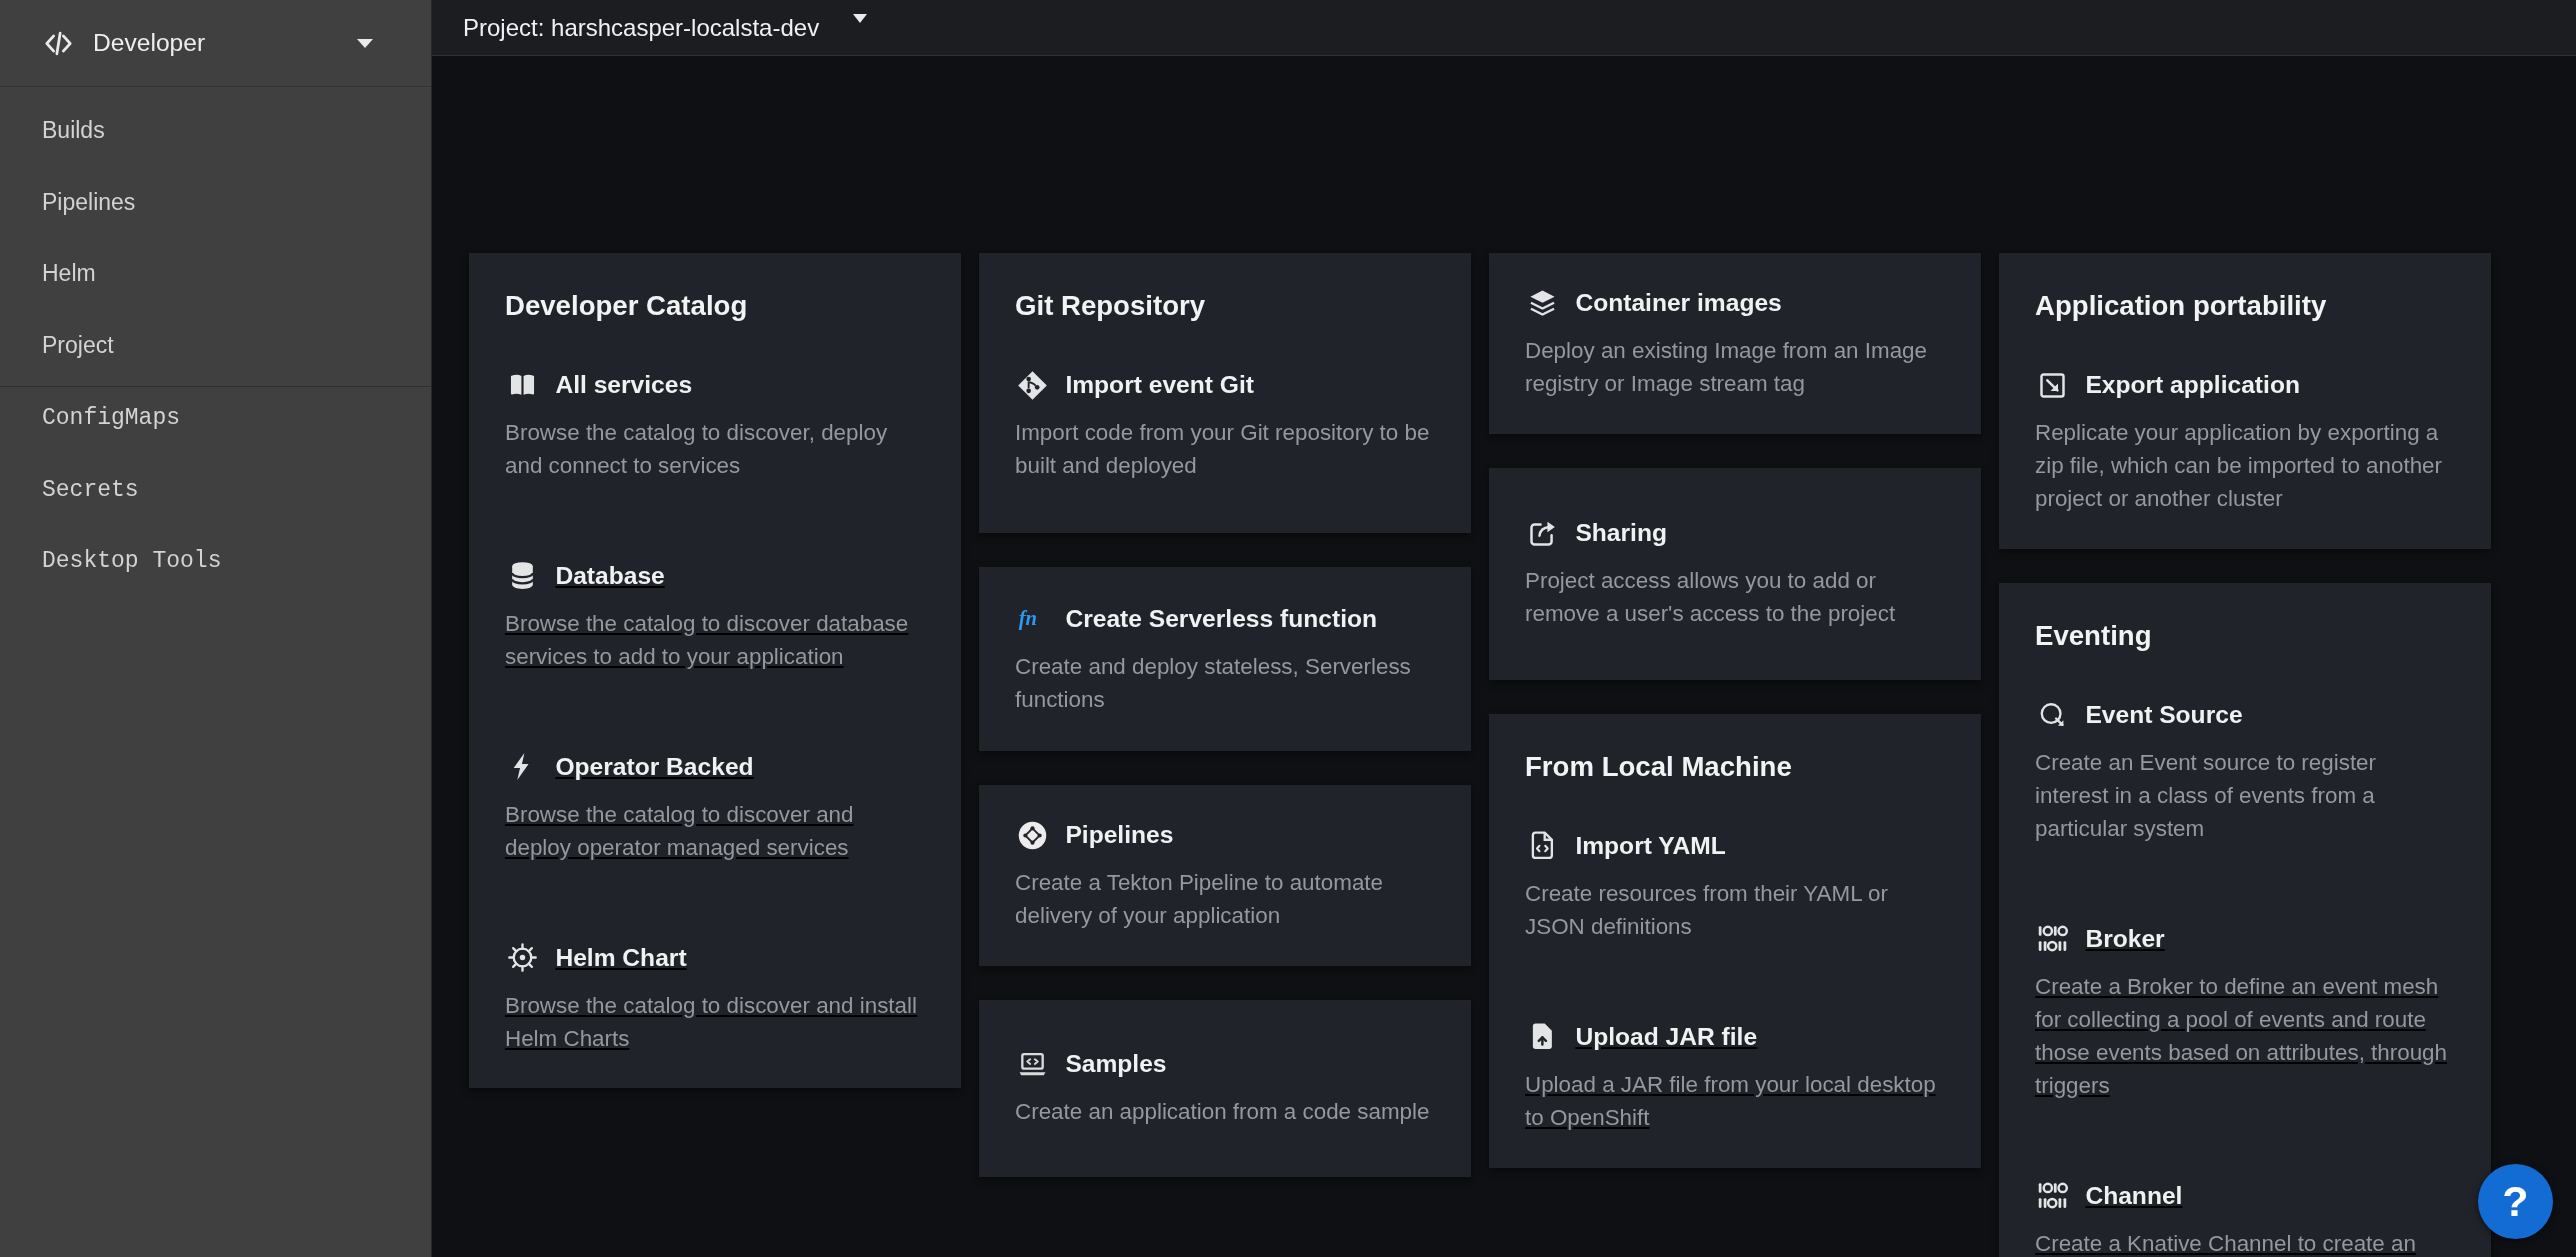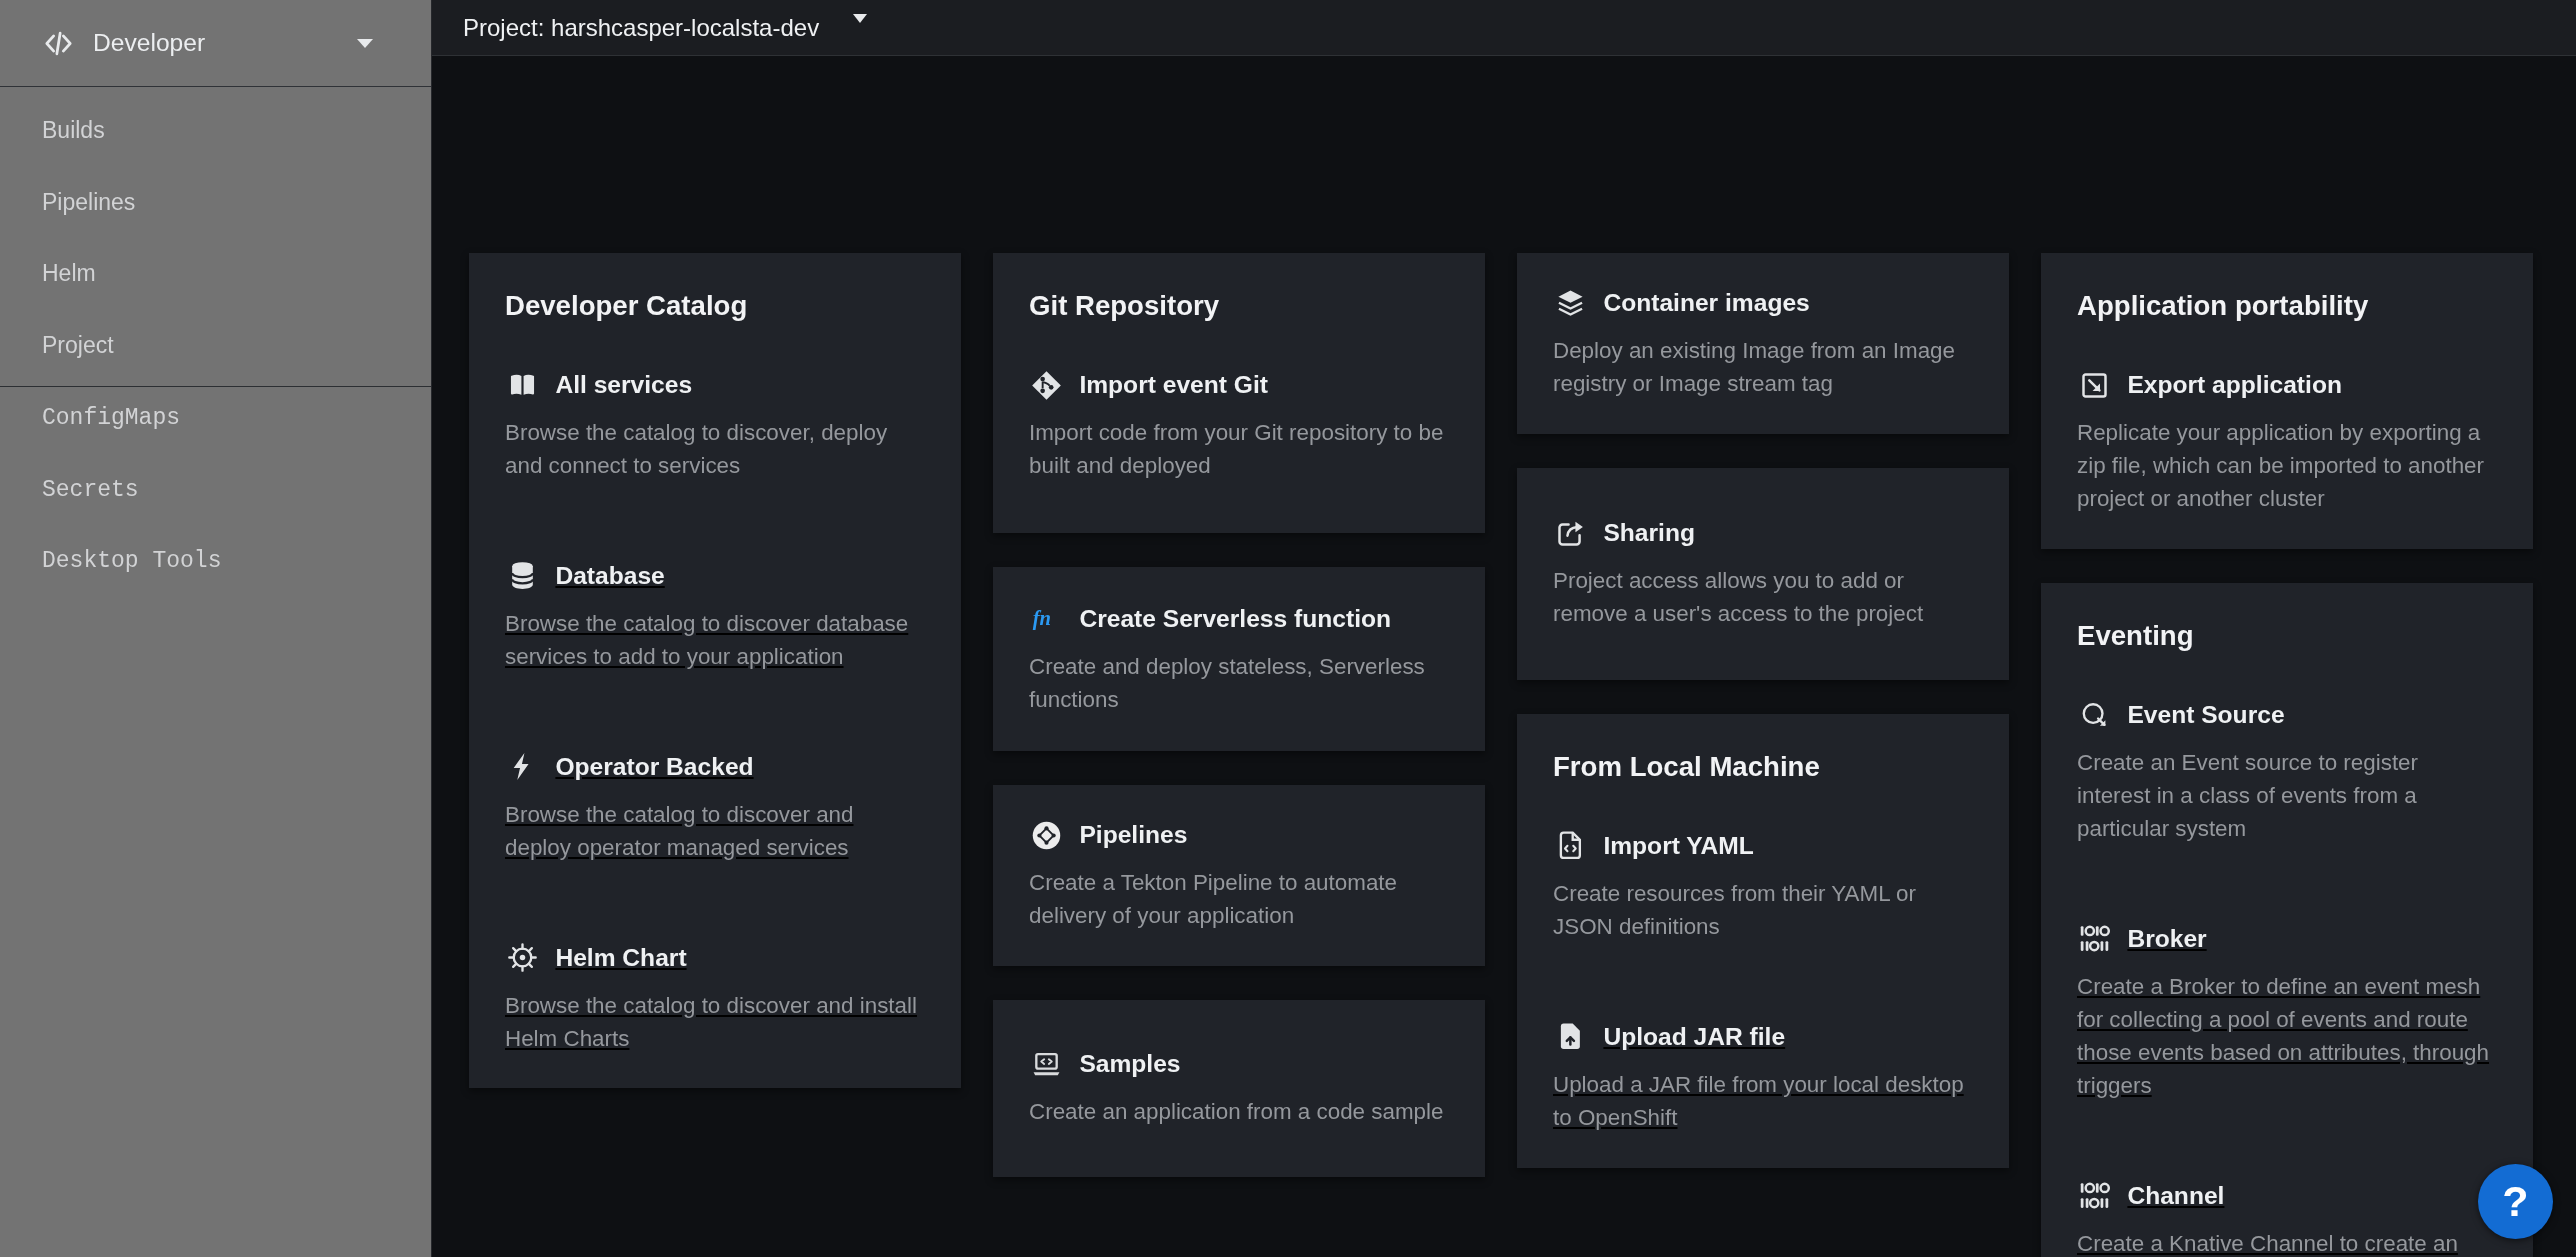--- a/index.html
+++ b/index.html
@@ -2,21 +2,21 @@
 <html style="--toggle-on: #2f9df5; --nav-selected: #73bcf7; --help-button: #136cd3;font-size:12px"><head>
 <meta charset="utf-8">
 <style>
   * { margin:0; padding:0; box-sizing:border-box; }
   html,body { width:2576px; height:1257px; overflow:hidden; background:#0e1013;
               font-family:"Liberation Sans", sans-serif; }
   .app { position:relative; width:2576px; height:1257px; }
 
   
   .sidebar { position:absolute; left:0; top:0; bottom:0; width:432px;
-             background:#737373; border-right:0.7px solid #26282c; z-index:3; }
+             background:#404040; border-right:0.7px solid #26282c; z-index:3; }
   .perspective { height:87px; display:flex; align-items:center;
                  padding:0 58px 0 42px; border-bottom:0.7px solid #2f3237; cursor:pointer; }
   .picon { width:33px; height:33px; display:flex; align-items:center; }
   .picon svg { width:33px; height:33px; }
   .plabel { font-size:24.6px; color:#eceef0; margin-left:18px; }
   .caret { margin-left:auto; width:0; height:0; border-left:8.2px solid transparent;
            border-right:8.2px solid transparent; border-top:9.7px solid #e8eaec; }
   #nav { padding-top:13.4px; }
   .nav-group + .nav-group { border-top:0.7px solid #2c2f33; margin-top:0; padding-top:1px;font-family:Liberation Mono, monospace; }
   .nav-item { height:61px; margin-bottom:10.4px; display:flex; align-items:center;
@@ -43,21 +43,21 @@
   .details-toggle { position:absolute; right:37px; top:100px; display:flex;
                     align-items:center; gap:21px; }
   .switch { width:63px; height:33px; border-radius:16.4px; background:var(--toggle-on,#2f9df5);
             position:relative; display:inline-block; cursor:pointer; }
   .switch::after { content:""; position:absolute; top:3.7px; right:3.7px; width:25px; height:25px;
                    border-radius:50%; background:#15181c; }
   .toggle-label { font-size:22.4px; color:#e2e4e6; }
 
   
   .content { position:absolute; left:432px; right:0; top:218px; bottom:0; background:#0e1013;
-             overflow:hidden; padding:35px 0 0 37px; display:flex; gap:32px;
+             overflow:hidden; padding:35px 0 0 37px; display:flex; gap:18px;
              align-items:flex-start; }
   .col { display:flex; flex-direction:column; gap:34px; width:492px; flex:0 0 492px; }
   .card { background:#202329; box-shadow:0 3px 7.5px rgba(0,0,0,.45); padding:33px 36px;
           width:492px; display:flex; flex-direction:column; }
   .card--center { justify-content:center; }
   .card-title { font-size:27.6px; font-weight:600; color:#f2f3f5; line-height:1.2; margin-top:3px; }
   .card-title + .card-item { margin-top:46px; }
   .card-item { cursor:pointer; }
   .card-item + .card-item { margin-top:76px;text-decoration:underline; }
   .item-head { display:flex; align-items:center; gap:16.4px; }

